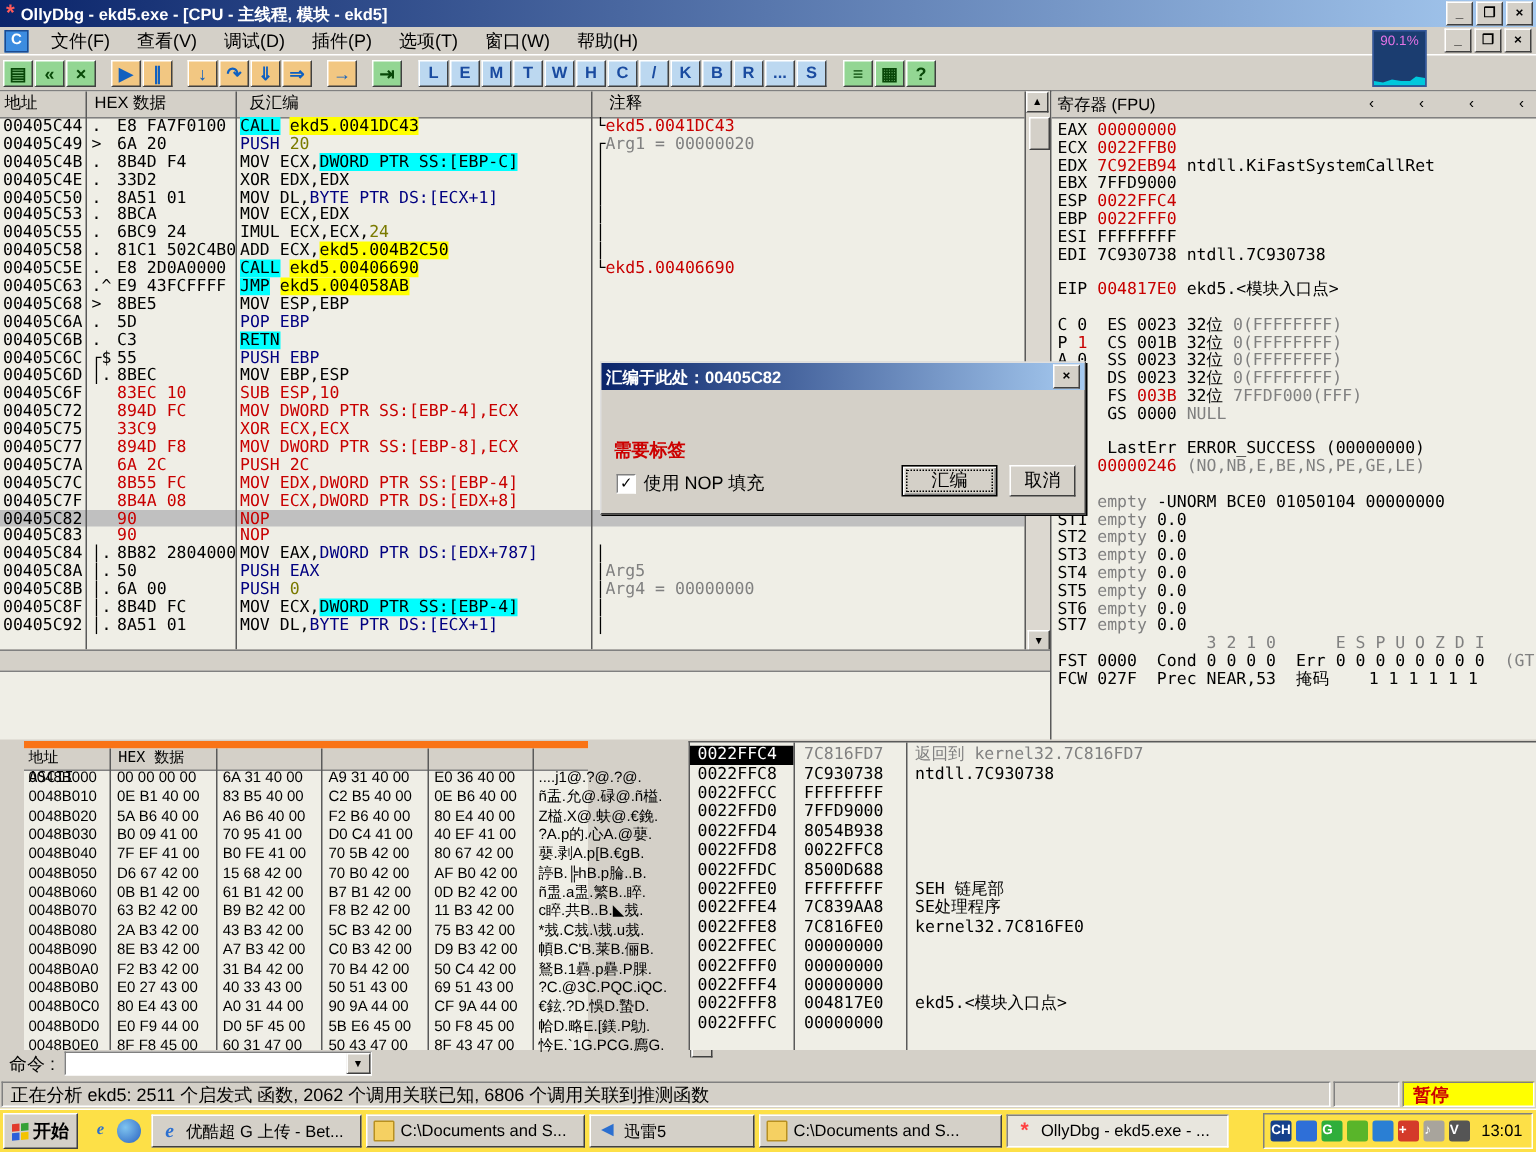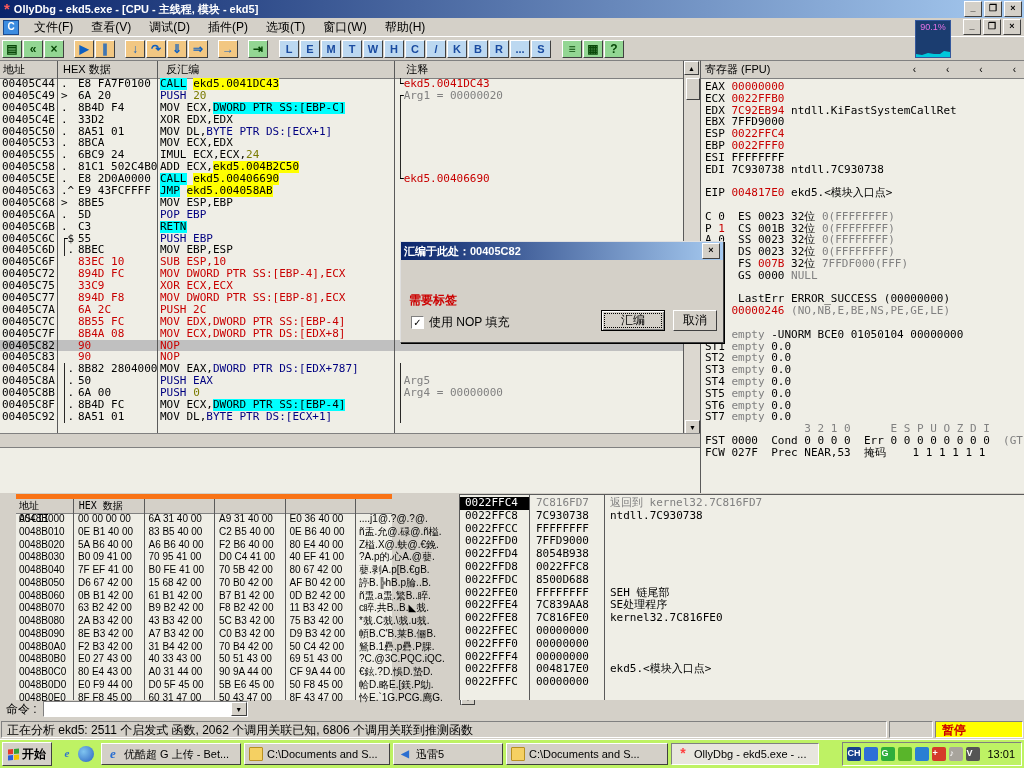--- a/index.html
+++ b/index.html
@@ -93,21 +93,21 @@
   .combo-arrow{width:16px;height:100%;background:#d4d0c8;text-align:center;font-size:7px;line-height:13px;margin-left:auto;box-sizing:border-box}
 
   
   #statusbar{left:0;top:719px;width:1024px;height:19px;display:flex;align-items:flex-end;gap:2px;padding:0 1px;box-sizing:border-box}
   .scell{height:17px;line-height:16px;box-sizing:border-box;overflow:hidden;white-space:nowrap}
   #status-analysis{width:886px;padding-left:5px;font-size:12px}
   #status-mini{width:44px}
   #status-state{flex:1;background:#ffff00;color:#cc0000;font-weight:bold;padding-left:6px;font-size:12px}
 
   
-  #taskbar{left:0;top:739px;width:1024px;height:29px;background:#bef264;border-top:1px solid #fff;
+  #taskbar{left:0;top:739px;width:1024px;height:29px;background:#fde047;border-top:1px solid #fff;
     display:flex;align-items:center;padding:0 2px;box-sizing:border-box;gap:3px}
   #start-btn{height:22px;display:flex;align-items:center;padding:0 5px;font-weight:bold;font-size:12px;background:#d4d0c8;gap:3px}
   .winflag{width:11px;height:11px;display:grid;grid-template-columns:5px 5px;grid-template-rows:5px 5px;gap:1px;transform:skewY(-6deg)}
   .winflag i{display:block}
   .quick{display:flex;gap:3px;padding:0 4px;align-items:center}
   .qicon{width:16px;height:16px;border-radius:3px;text-align:center;line-height:15px;font-weight:bold}
   .task{height:22px;display:flex;align-items:center;gap:4px;padding:0 4px;background:#d4d0c8;font-size:11px;
         overflow:hidden;white-space:nowrap;box-sizing:border-box}
   .task.active{border-color:#808080 #ffffff #ffffff #808080;background:#e8e6de}
   .task-icon{width:14px;height:14px;flex:0 0 14px;text-align:center;line-height:13px;font-weight:bold;font-size:11px}
@@ -284,21 +284,21 @@
       <div class="rrow"><span class="sg n">EBP </span><span class="sg r">0022FFF0</span></div>
       <div class="rrow"><span class="sg n">ESI FFFFFFFF</span></div>
       <div class="rrow"><span class="sg n">EDI 7C930738 ntdll.7C930738</span></div>
       <div class="rrow">&nbsp;</div>
       <div class="rrow"><span class="sg n">EIP </span><span class="sg r">004817E0</span><span class="sg n"> ekd5.&lt;模块入口点&gt;</span></div>
       <div class="rrow">&nbsp;</div>
       <div class="rrow"><span class="sg n">C 0  ES 0023 32位 </span><span class="sg gr">0(FFFFFFFF)</span></div>
       <div class="rrow"><span class="sg n">P </span><span class="sg r">1</span><span class="sg n">  CS 001B 32位 </span><span class="sg gr">0(FFFFFFFF)</span></div>
       <div class="rrow"><span class="sg n">A 0  SS 0023 32位 </span><span class="sg gr">0(FFFFFFFF)</span></div>
       <div class="rrow"><span class="sg n">Z 1  DS 0023 32位 </span><span class="sg gr">0(FFFFFFFF)</span></div>
-      <div class="rrow"><span class="sg n">S 0  FS </span><span class="sg r">007B</span><span class="sg n"> 32位 </span><span class="sg gr">7FFDF000(FFF)</span></div>
+      <div class="rrow"><span class="sg n">S 0  FS </span><span class="sg r">003B</span><span class="sg n"> 32位 </span><span class="sg gr">7FFDF000(FFF)</span></div>
       <div class="rrow"><span class="sg n">T 0  GS 0000 </span><span class="sg gr">NULL</span></div>
       <div class="rrow"><span class="sg n">D 0</span></div>
       <div class="rrow"><span class="sg n">O 0  LastErr ERROR_SUCCESS (00000000)</span></div>
       <div class="rrow"><span class="sg n">EFL </span><span class="sg r">00000246</span><span class="sg gr"> (NO,NB,E,BE,NS,PE,GE,LE)</span></div>
       <div class="rrow">&nbsp;</div>
       <div class="rrow"><span class="sg n">ST0 </span><span class="sg gr">empty </span><span class="sg n">-UNORM BCE0 01050104 00000000</span></div>
       <div class="rrow"><span class="sg n">ST1 </span><span class="sg gr">empty </span><span class="sg n">0.0</span></div>
       <div class="rrow"><span class="sg n">ST2 </span><span class="sg gr">empty </span><span class="sg n">0.0</span></div>
       <div class="rrow"><span class="sg n">ST3 </span><span class="sg gr">empty </span><span class="sg n">0.0</span></div>
       <div class="rrow"><span class="sg n">ST4 </span><span class="sg gr">empty </span><span class="sg n">0.0</span></div>

